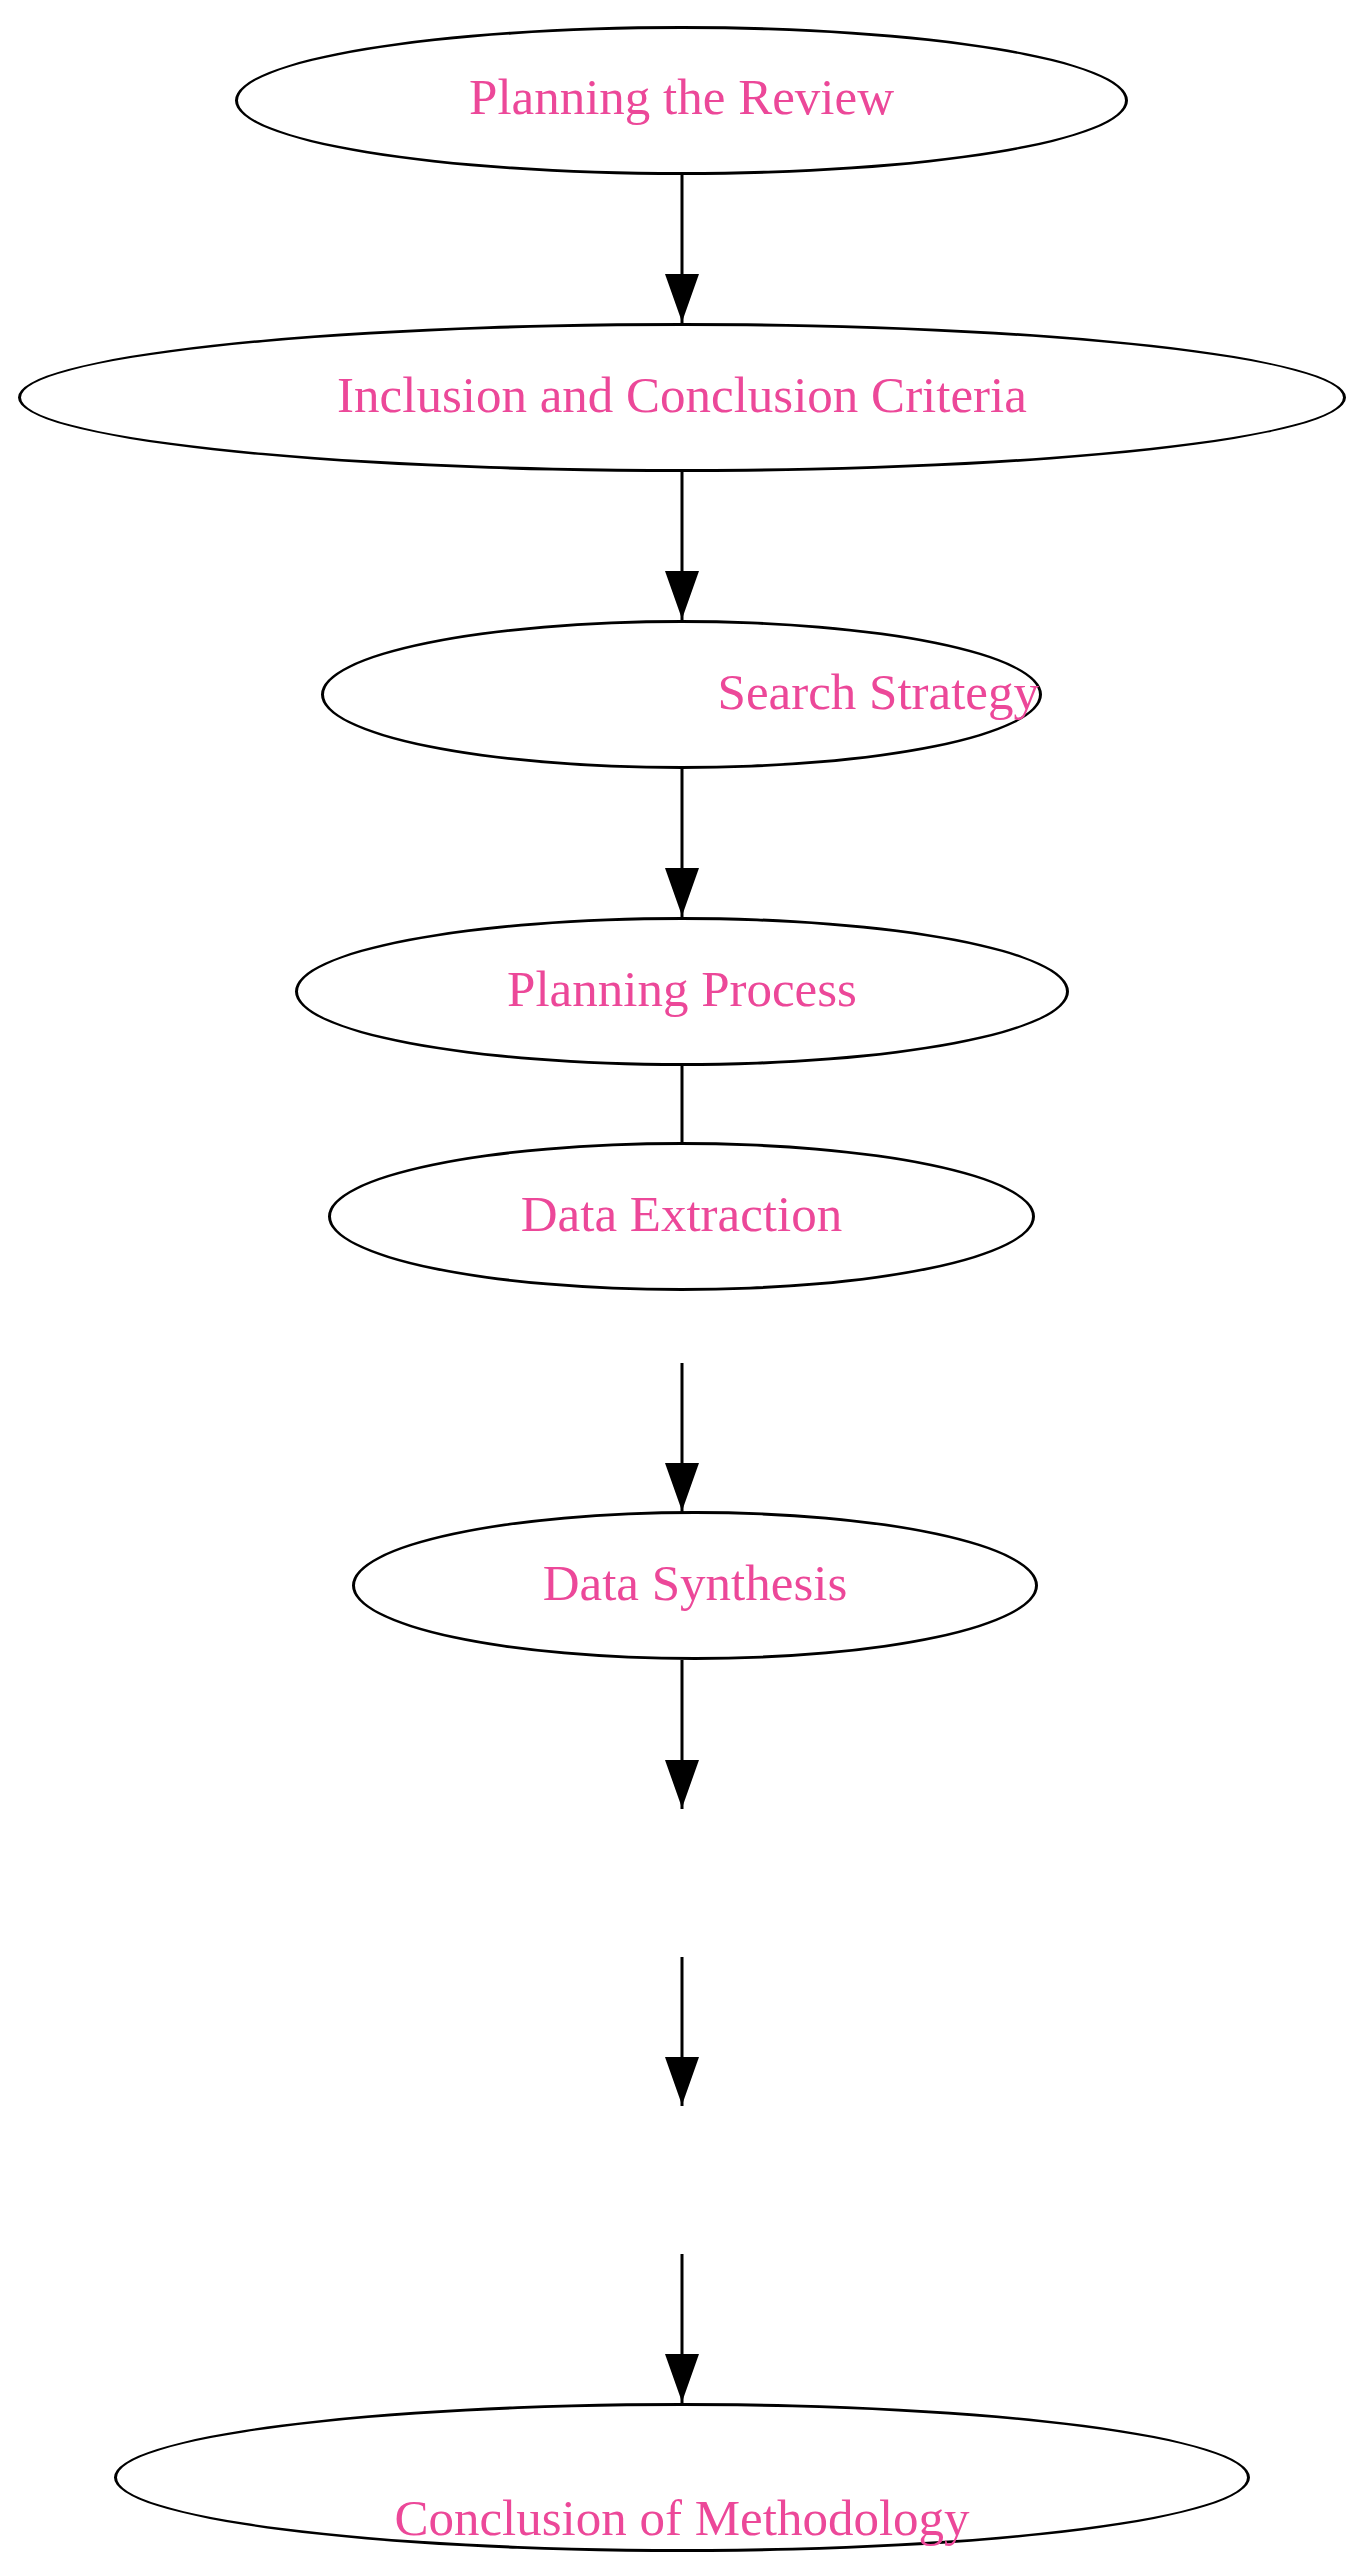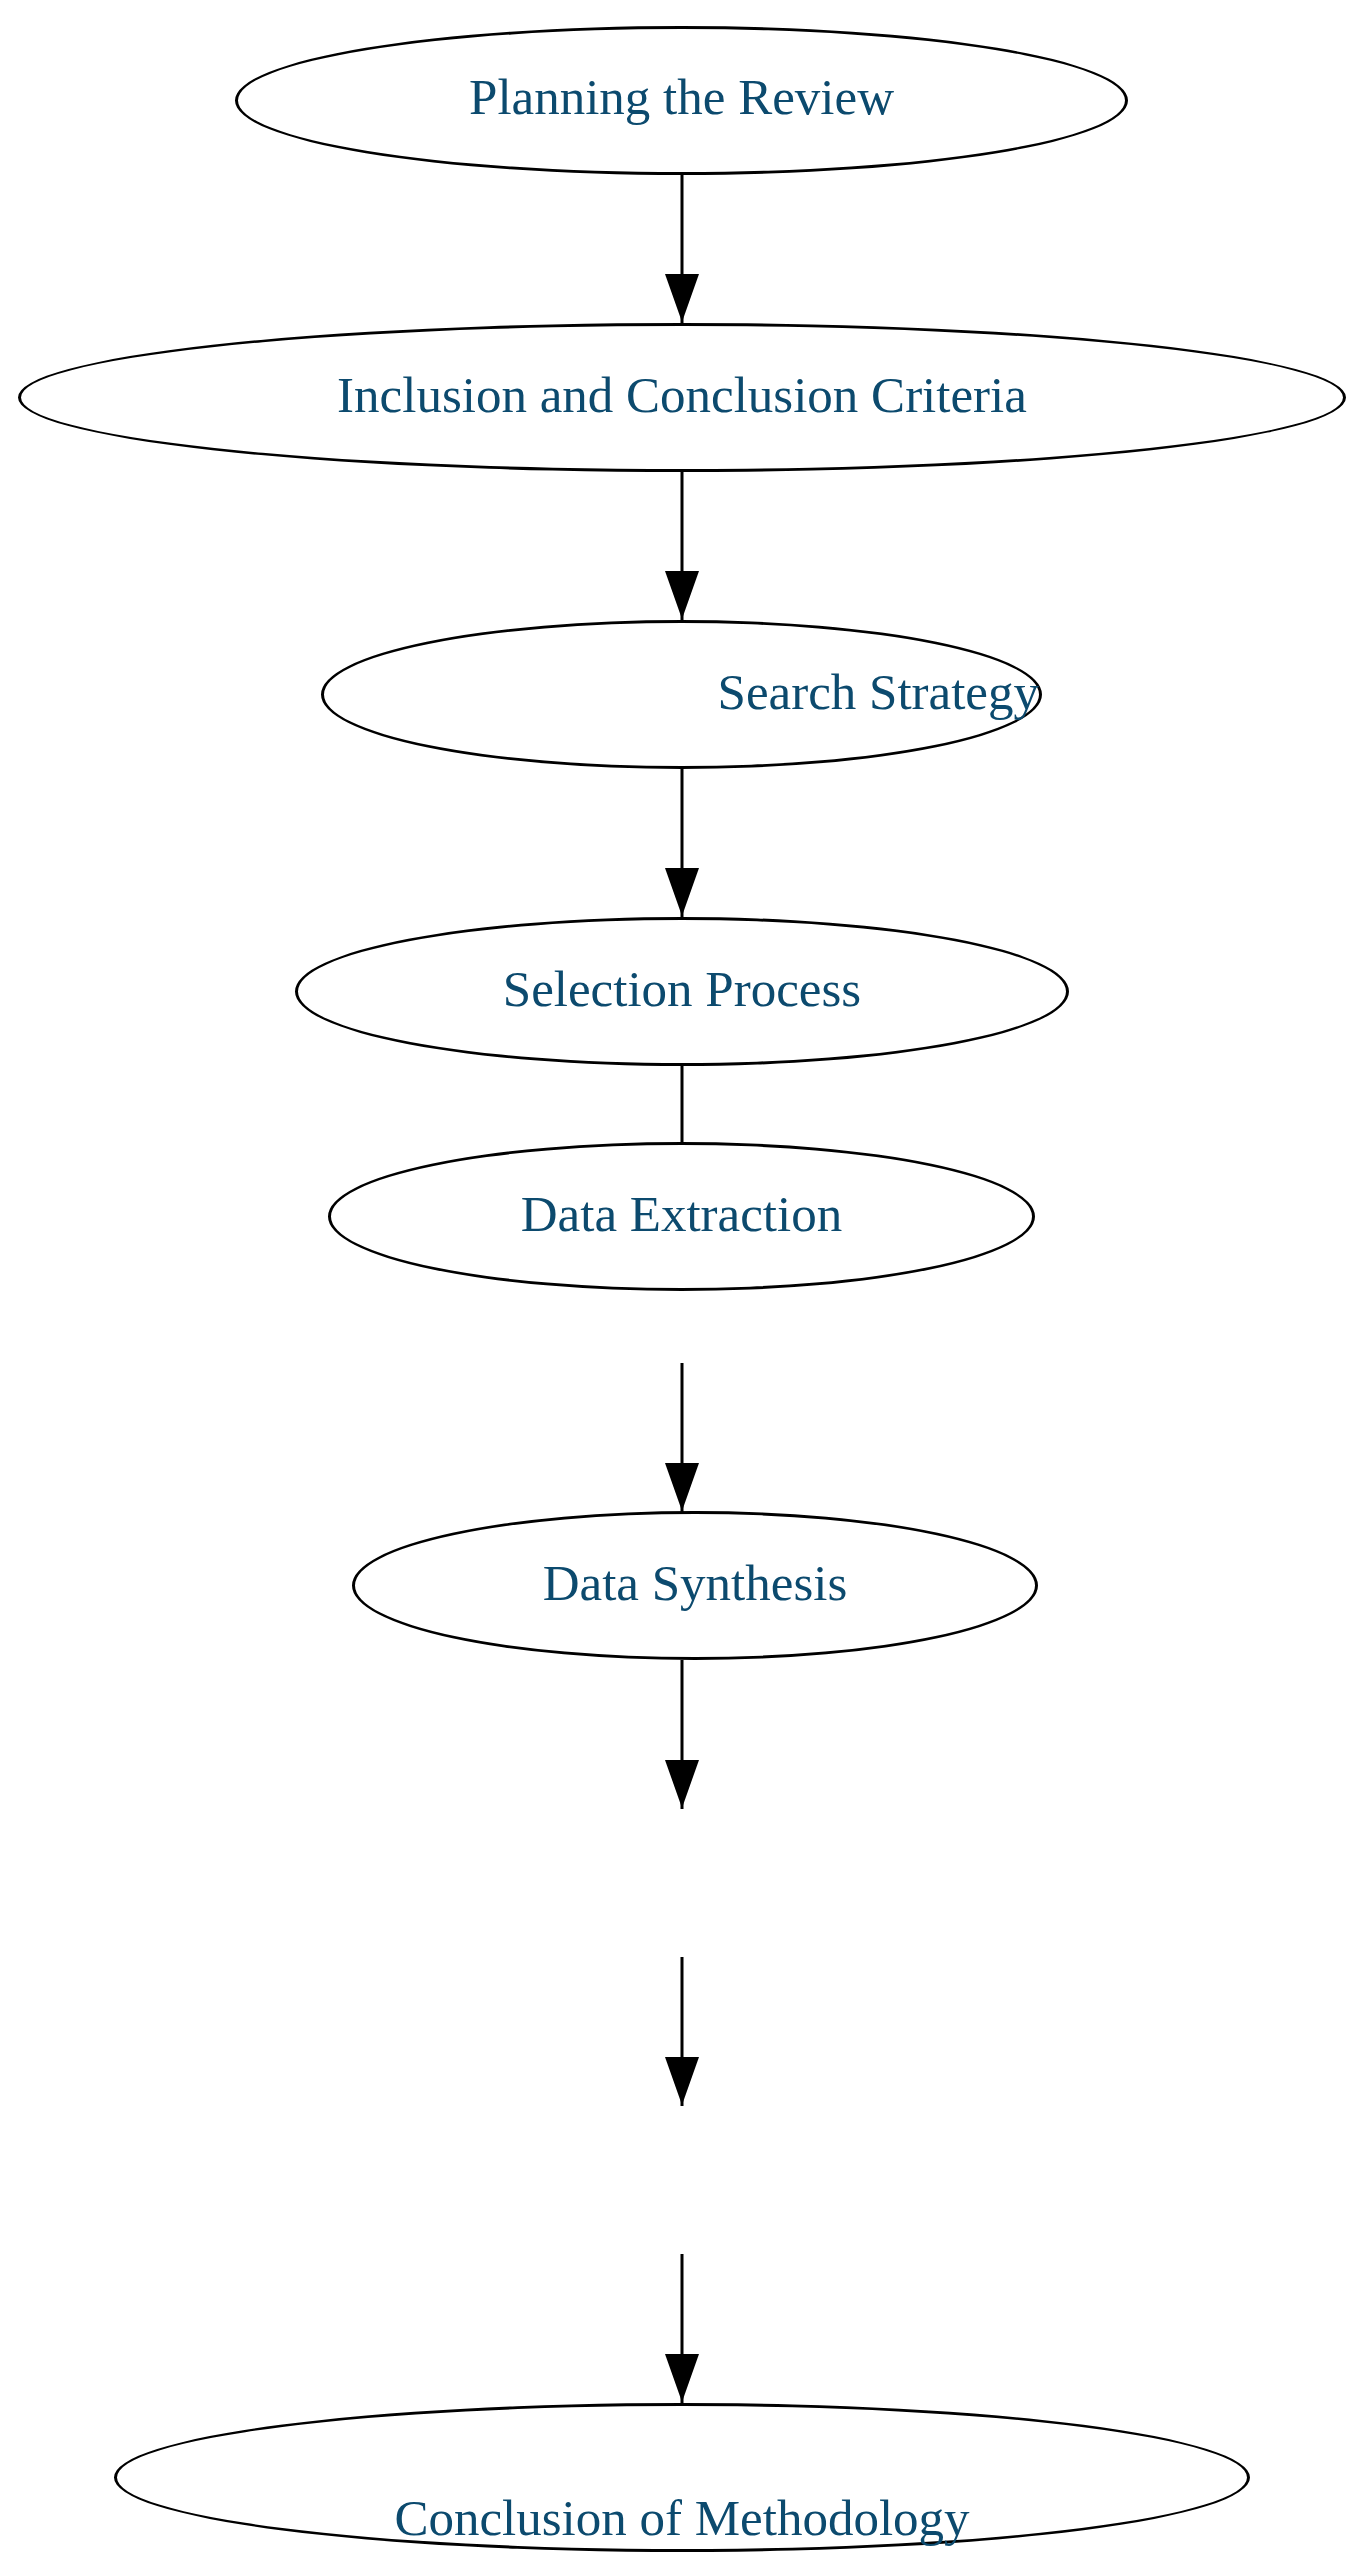--- a/index.html
+++ b/index.html
@@ -20,21 +20,21 @@
     border: 3.9px solid #000000;
     border-radius: 50%;
     background: #ffffff;
     display: flex;
     align-items: center;
     justify-content: center;
     box-sizing: border-box;
   }
   .node .label {
     font-size: 51px;
-    color: #0c4a6e;
+    color: #ec4899;
     white-space: nowrap;
     text-align: center;
     line-height: 1;
     padding-bottom: 4.6px;
   }
   
   .n1 { left: 235px;  top: 25.5px;   width: 893px; height: 149px; }
   .n2 { left: 18px;   top: 323px;  width: 1328px; height: 149px; }
   .n3 { left: 321px;  top: 620px;  width: 721px;  height: 149px; justify-content: flex-end; }
   .n4 { left: 295px;  top: 917px; width: 774px; height: 149px; }
@@ -106,21 +106,21 @@
   <div class="node n3">
     <span class="label">Search Strategy</span>
   </div>
 
   <div class="arrow a3">
     <div class="line"></div>
     <div class="head"></div>
   </div>
 
   <div class="node n4">
-    <span class="label">Selection Process</span>
+    <span class="label">Planning Process</span>
   </div>
 
   <div class="arrow a4">
     <div class="line"></div>
     <div class="head"></div>
   </div>
 
   <div class="node n5">
     <span class="label">Data Extraction</span>
   </div>

